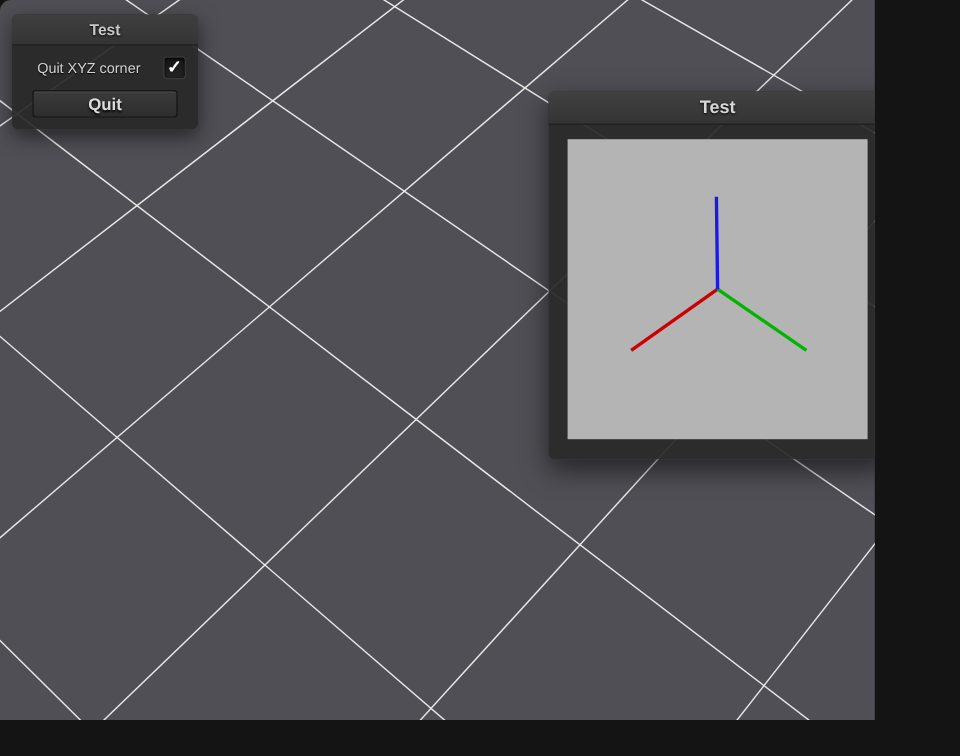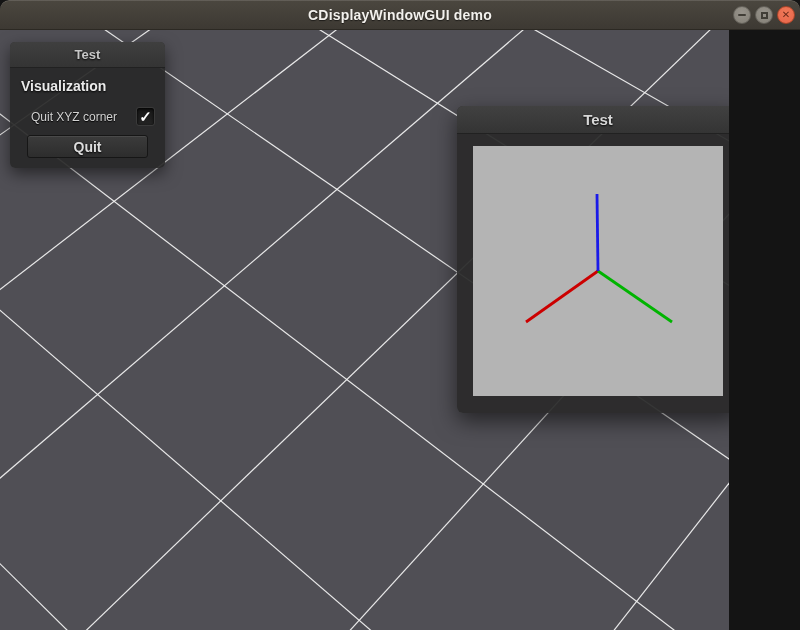--- a/index.html
+++ b/index.html
@@ -84,34 +84,20 @@
     color:#d7d7d7;font-weight:bold;font-size:15px;text-shadow:0 1px 2px #000;
   }
   .sub-body{padding:12px 16px 17px;}
   #axes-svg{display:block;background:var(--canvas);}
 </style>
 </head>
 <body>
 
 <div class="window">
 
-  <div class="titlebar">
-    <div class="title">CDisplayWindowGUI demo</div>
-    <div class="controls">
-      <div class="wbtn min">
-        <span class="glyph-min"></span>
-      </div>
-      <div class="wbtn max">
-        <span class="glyph-max"></span>
-      </div>
-      <div class="wbtn close">
-        <span class="glyph-close">✕</span>
-      </div>
-    </div>
-  </div>
 
   <div class="content">
     <svg id="grid-svg" width="800" height="600">
         <line x1="-3122.1" y1="-634.4" x2="-21974.0" y2="13325.3" stroke="#f0f0f0" stroke-width="1.2" stroke-opacity="0.95"></line>
         <line x1="-2973.2" y1="-657.3" x2="-19792.5" y2="13325.3" stroke="#f0f0f0" stroke-width="1.2" stroke-opacity="0.95"></line>
         <line x1="-2832.4" y1="-678.9" x2="-17610.9" y2="13325.3" stroke="#f0f0f0" stroke-width="1.2" stroke-opacity="0.95"></line>
         <line x1="-2699.0" y1="-699.5" x2="-15429.4" y2="13325.3" stroke="#f0f0f0" stroke-width="1.2" stroke-opacity="0.95"></line>
         <line x1="-2572.5" y1="-718.9" x2="-13247.8" y2="13325.3" stroke="#f0f0f0" stroke-width="1.2" stroke-opacity="0.95"></line>
         <line x1="-2452.4" y1="-737.4" x2="-11066.3" y2="13325.3" stroke="#f0f0f0" stroke-width="1.2" stroke-opacity="0.95"></line>
         <line x1="-2338.1" y1="-755.0" x2="-8884.7" y2="13325.3" stroke="#f0f0f0" stroke-width="1.2" stroke-opacity="0.95"></line>
@@ -174,21 +160,20 @@
         <line x1="19108.2" y1="13325.3" x2="2971.2" y2="-801.2" stroke="#f0f0f0" stroke-width="1.2" stroke-opacity="0.95"></line>
         <line x1="21004.7" y1="13325.3" x2="3072.1" y2="-787.9" stroke="#f0f0f0" stroke-width="1.2" stroke-opacity="0.95"></line>
         <line x1="22901.1" y1="13325.3" x2="3177.2" y2="-774.1" stroke="#f0f0f0" stroke-width="1.2" stroke-opacity="0.95"></line>
       </svg>
 
     <div class="panel">
       <div class="panel-titlebar">
         <span>Test</span>
       </div>
       <div class="panel-body">
-        <div class="section-label">Visualization</div>
         <div class="check-row">
           <span class="check-label">Quit XYZ corner</span>
           <span class="checkbox">
             <span class="checkmark">✓</span>
           </span>
         </div>
         <button class="quit-btn">Quit</button>
       </div>
     </div>
 

